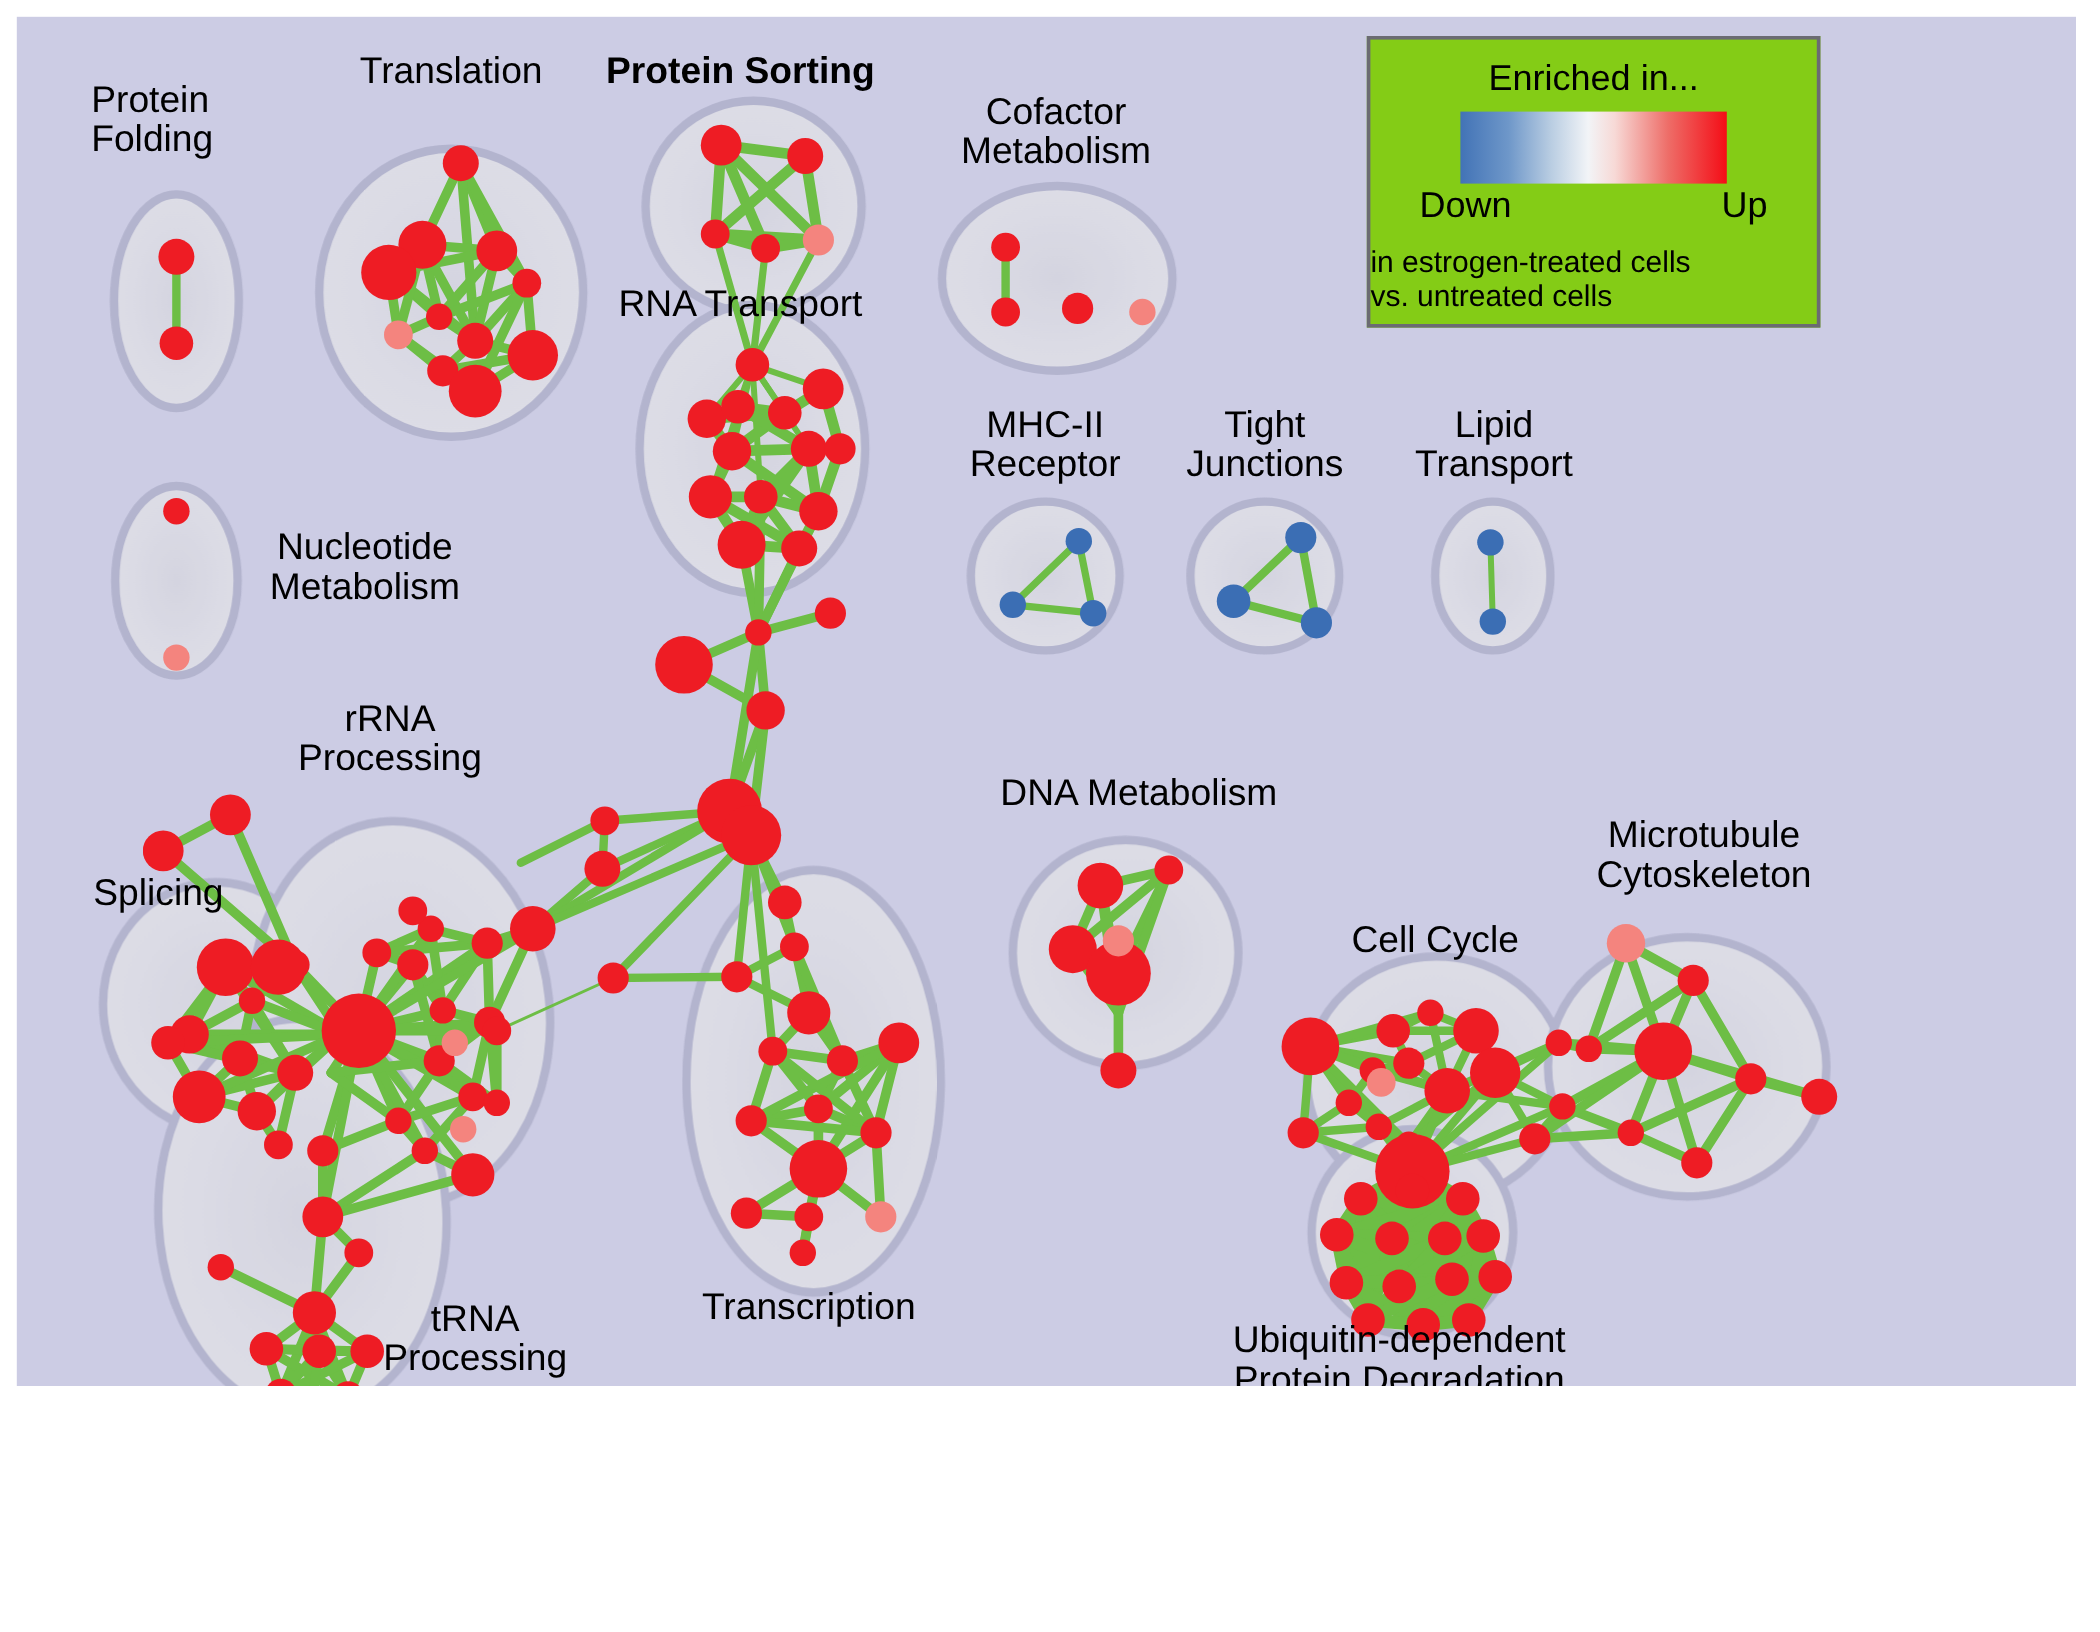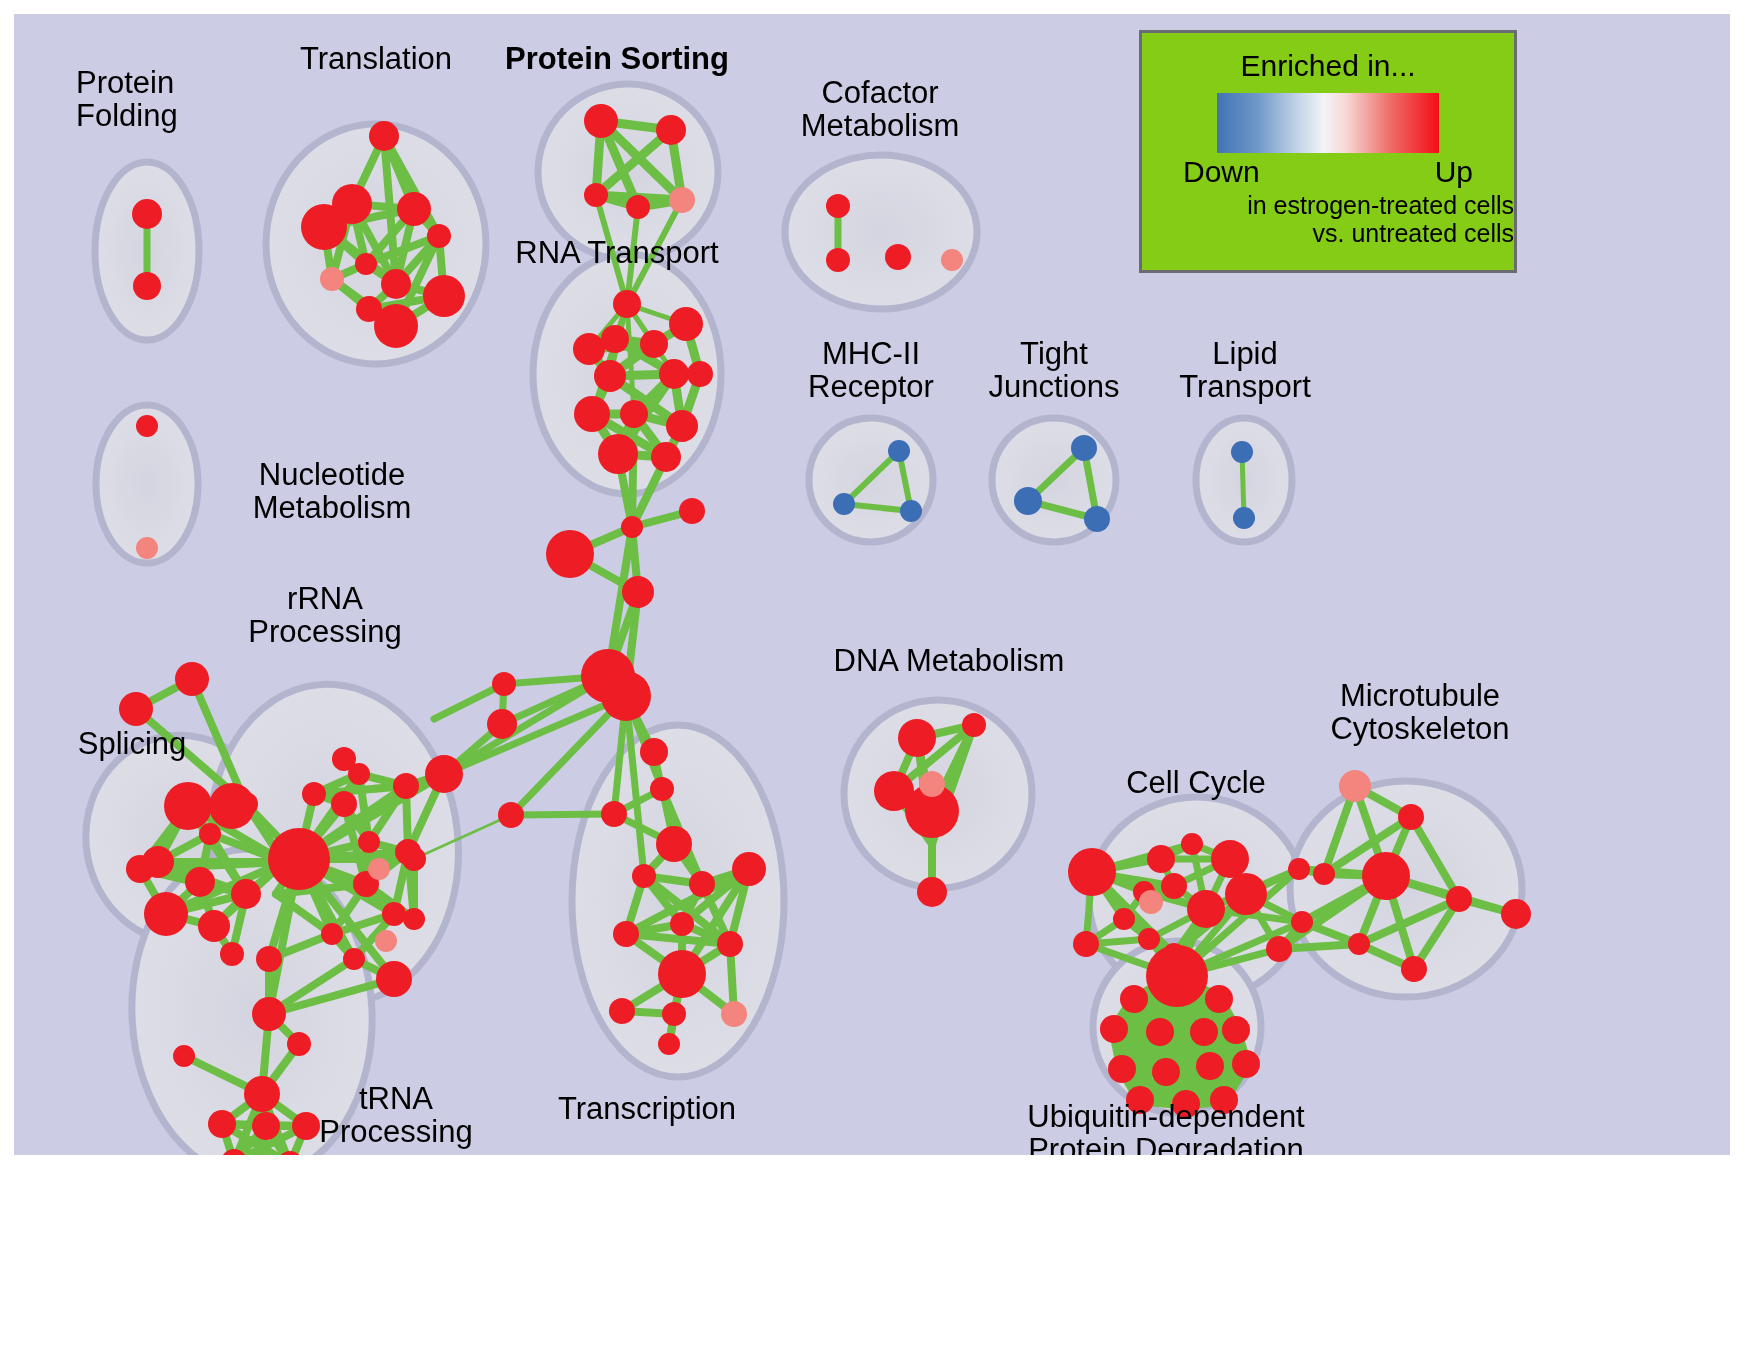--- a/index.html
+++ b/index.html
@@ -43,21 +43,21 @@
     margin:10px auto 0 auto;
     width:222px;height:60px;
     background:linear-gradient(to right,#4273b6 0%,#6e97c9 18%,#b9cde2 34%,#f2f4f7 48%,#f7d9d6 58%,#ee6d68 78%,#f40d16 100%);
   }
   #legend .lg-ends{
     display:flex;justify-content:space-between;
     width:290px;margin:2px auto 0 auto;
     font-size:30px;color:#000;
   }
   #legend .lg-sub{
-    text-align:right;font-size:25px;color:#000;line-height:1.12;margin-top:2px;white-space:pre-line;
+    text-align:left;font-size:25px;color:#000;line-height:1.12;margin-top:16px;white-space:pre-line;
   }
 </style>
 </head>
 <body>
 
 <div id="stage">
   <div id="canvas">
 
     <svg class="net" viewBox="0 0 1716 1326">
       <defs>
@@ -773,34 +773,34 @@
       </g>
     </svg>
 
     <div class="clabel" style="left:62px;top:52px;width:150px;text-align:left;">Protein
 Folding</div>
     <div class="clabel" style="left:262px;top:28px;width:200px;">Translation</div>
     <div class="clabel" style="left:478px;top:28px;width:250px;font-weight:bold;">Protein Sorting</div>
     <div class="clabel" style="left:483px;top:222px;width:240px;">RNA Transport</div>
     <div class="clabel" style="left:766px;top:62px;width:200px;">Cofactor
 Metabolism</div>
-    <div class="clabel" style="left:180px;top:444px;width:220px;padding-left:28px;">Nucleotide
+    <div class="clabel" style="left:180px;top:425px;width:220px;">Nucleotide
 Metabolism</div>
     <div class="clabel" style="left:767px;top:323px;width:180px;">MHC-II
 Receptor</div>
     <div class="clabel" style="left:948px;top:323px;width:184px;">Tight
 Junctions</div>
     <div class="clabel" style="left:1136px;top:323px;width:190px;">Lipid
 Transport</div>
     <div class="clabel" style="left:205px;top:568px;width:212px;">rRNA
 Processing</div>
     <div class="clabel" style="left:48px;top:713px;width:140px;">Splicing</div>
     <div class="clabel" style="left:278px;top:1068px;width:208px;">tRNA
 Processing</div>
-    <div class="clabel" style="left:518px;top:1058px;width:230px;margin-top:20px;">Transcription</div>
+    <div class="clabel" style="left:545px;top:1058px;width:230px;">Transcription</div>
     <div class="clabel" style="left:800px;top:630px;width:270px;">DNA Metabolism</div>
     <div class="clabel" style="left:1082px;top:752px;width:200px;">Cell Cycle</div>
     <div class="clabel" style="left:1286px;top:665px;width:240px;">Microtubule
 Cytoskeleton</div>
     <div class="clabel" style="left:972px;top:1086px;width:360px;">Ubiquitin-dependent
 Protein Degradation</div>
 
     <div id="legend">
       <div class="lg-title">Enriched in...</div>
       <div class="lg-bar"></div>

